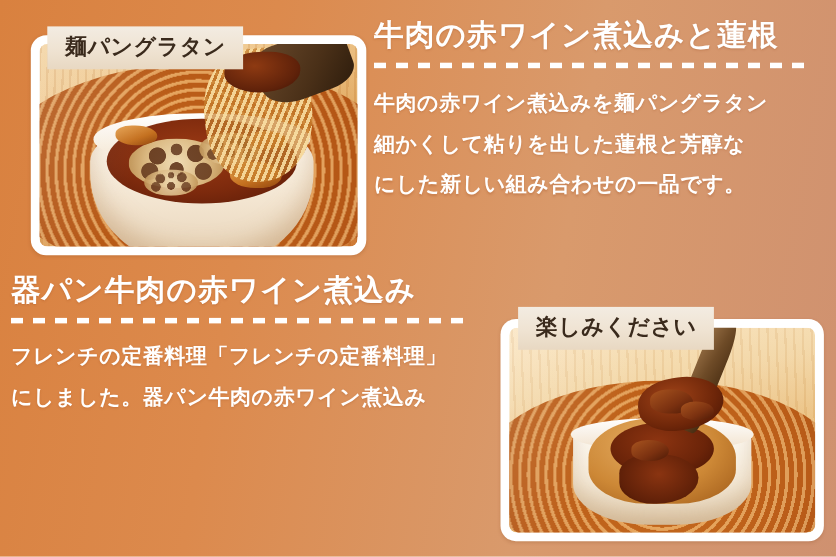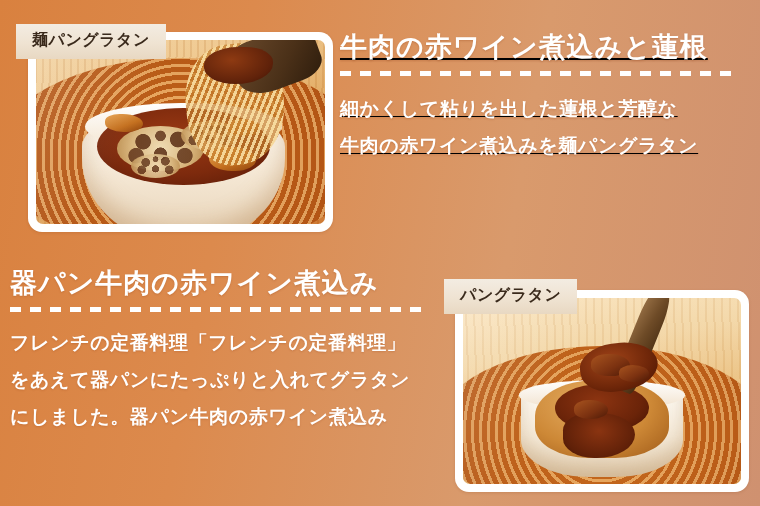--- a/index.html
+++ b/index.html
@@ -33,27 +33,28 @@
   }
 
   #photo-noodle { left:28px; top:32px; width:305px; height:200px; }
   #photo-gratin { left:455px; top:290px; width:294px; height:202px; }
 
   
   .badge {
     position:absolute;
     background: linear-gradient(180deg,#f3ece2 0%, #efe3d2 55%, #e8d8c2 100%);
     color:#3a2a1c;
-    font-size:16px;
+    font-size:20px;
     line-height:1;
     padding:9px 16px 10px 16px;
     white-space:nowrap;
     letter-spacing:0.5px;
     font-weight:600;
-    font-family:Liberation Mono, monospace;
+    font-family:Liberation Serif, serif;
+    margin-left:27px;
   }
   #badge-noodle { left:16px; top:24px; }
   #badge-gratin { left:444px; top:279px; }
 
   
   .block { position:absolute; }
 
   .sec-title {
     color:#ffffff;
     font-weight:700;
@@ -79,25 +80,25 @@
   .body-text {
     color:#ffffff;
     font-size:19px;
     line-height:1.95;
     letter-spacing:0.6px;
     font-weight:600;
     text-shadow:0 1px 2px rgba(150,70,25,0.28);
   }
   .body-text .ln { display:block; white-space:nowrap; }
 
-  #block-top-right { left:340px; top:32px; width:410px;text-decoration:underline; }
+  #block-top-right { left:340px; top:18px; width:410px; }
   #block-top-right .dashed-rule { width:400px; }
   #block-top-right .body-text { margin-top:14px; }
 
-  #block-bottom-left { left:10px; top:268px; width:440px; }
+  #block-bottom-left { left:10px; top:250px; width:440px; }
   #block-bottom-left .dashed-rule { width:418px; }
   #block-bottom-left .body-text { margin-top:12px; }
 
   
   .scene { position:absolute; inset:0; }
 
   
   #art-noodle .bg-wood {
     position:absolute; inset:0;
     background:
@@ -260,31 +261,31 @@
       </div>
     </div>
   </div>
 
   <div class="badge" id="badge-noodle">麺パングラタン</div>
 
   <div class="block" id="block-top-right">
     <div class="sec-title">牛肉の赤ワイン煮込みと蓮根</div>
     <div class="dashed-rule"></div>
     <div class="body-text">
+      <span class="ln">牛肉の赤ワイン煮込みを麺パングラタン</span>
       <span class="ln">細かくして粘りを出した蓮根と芳醇な</span>
-      <span class="ln">牛肉の赤ワイン煮込みを麺パングラタン</span>
+      <span class="ln">にした新しい組み合わせの一品です。</span>
     </div>
   </div>
 
   <div class="block" id="block-bottom-left">
     <div class="sec-title">器パン牛肉の赤ワイン煮込み</div>
     <div class="dashed-rule"></div>
     <div class="body-text">
       <span class="ln">フレンチの定番料理「フレンチの定番料理」</span>
-      <span class="ln">をあえて器パンにたっぷりと入れてグラタン</span>
       <span class="ln">にしました。器パン牛肉の赤ワイン煮込み</span>
     </div>
   </div>
 
   <div class="photo-frame" id="photo-gratin">
     <div class="photo">
       <div class="scene" id="art-gratin">
         <div class="bg-wood"></div>
         <div class="basket"></div>
         <div class="ramekin"></div>
@@ -295,15 +296,15 @@
         <div class="spoon-handle"></div>
         <div class="spoon-bowl"></div>
         <div class="meat-bit m1"></div>
         <div class="meat-bit m2"></div>
         <div class="meat-bit m3"></div>
         <div class="glare"></div>
       </div>
     </div>
   </div>
 
-  <div class="badge" id="badge-gratin">パングラタン</div>
+  <div class="badge" id="badge-gratin">楽しみください</div>
 
 </div>
 
 </body></html>

